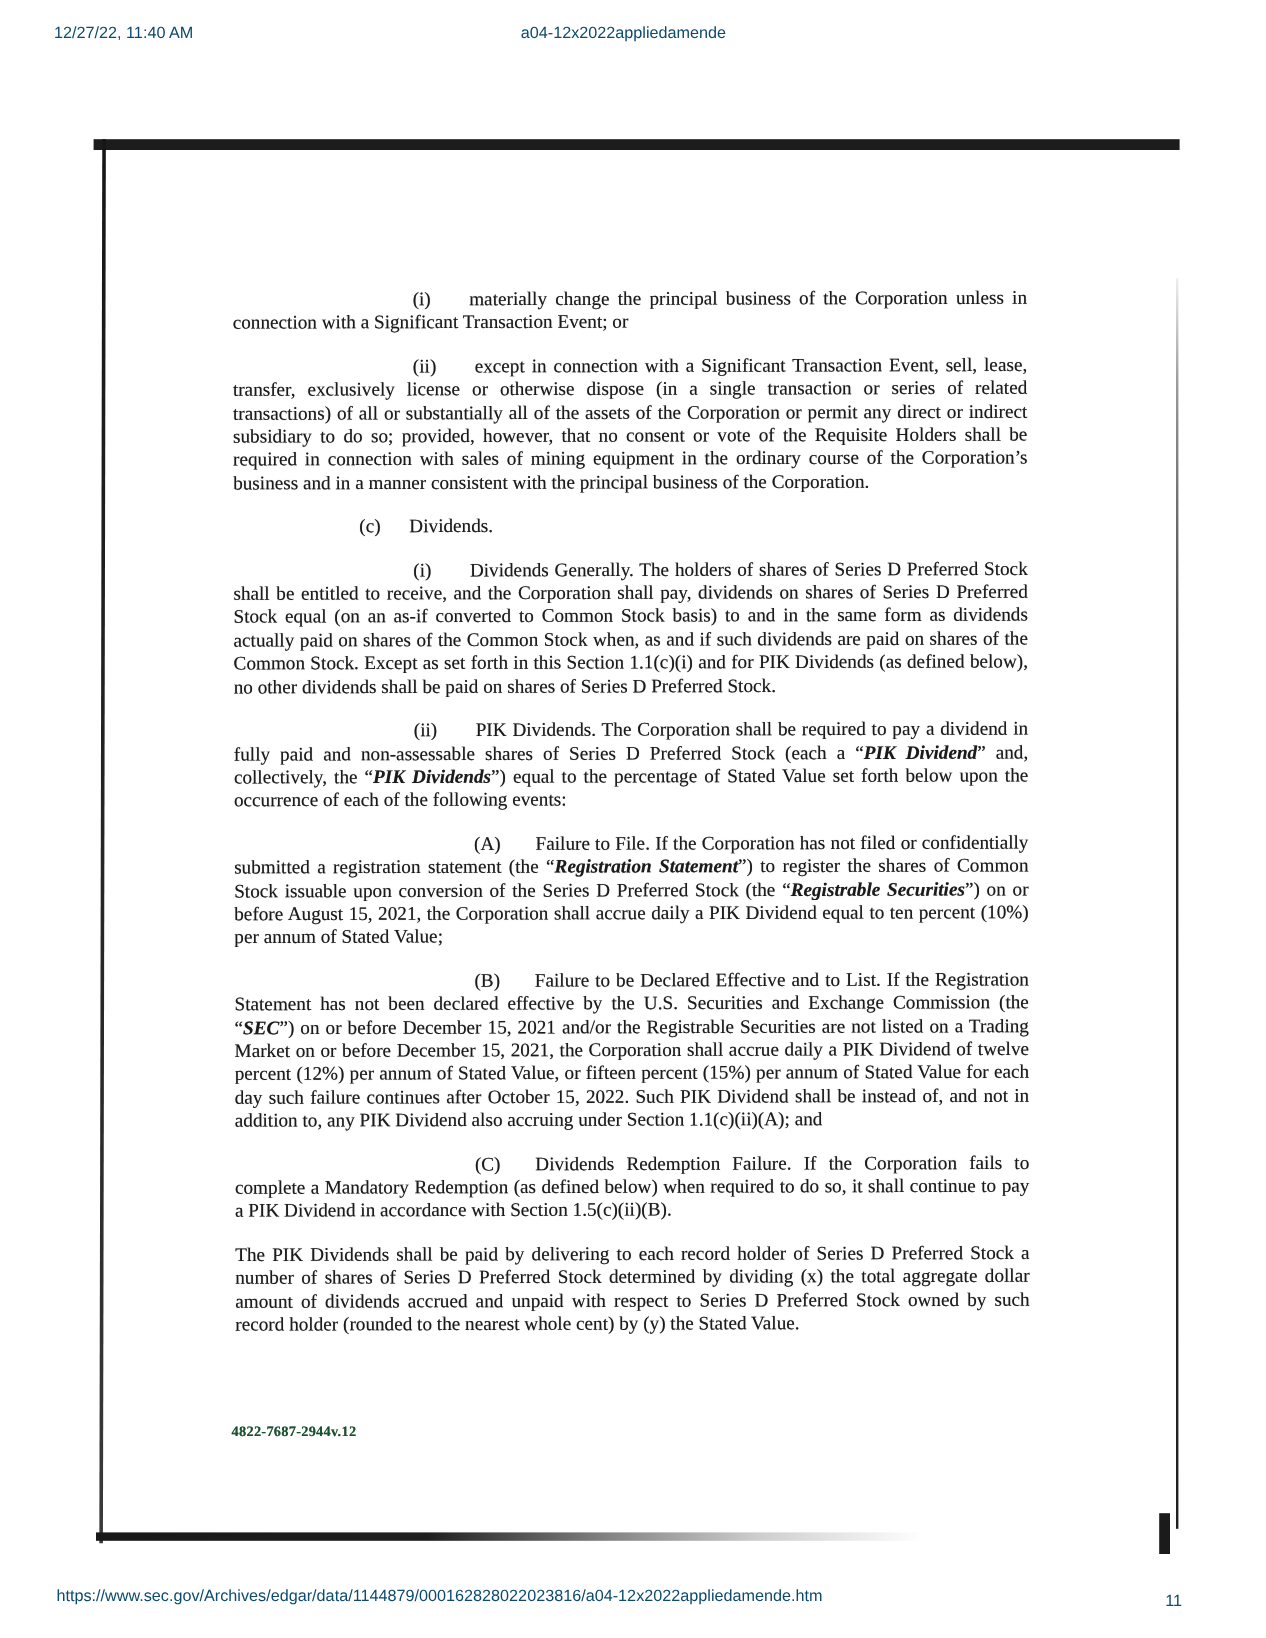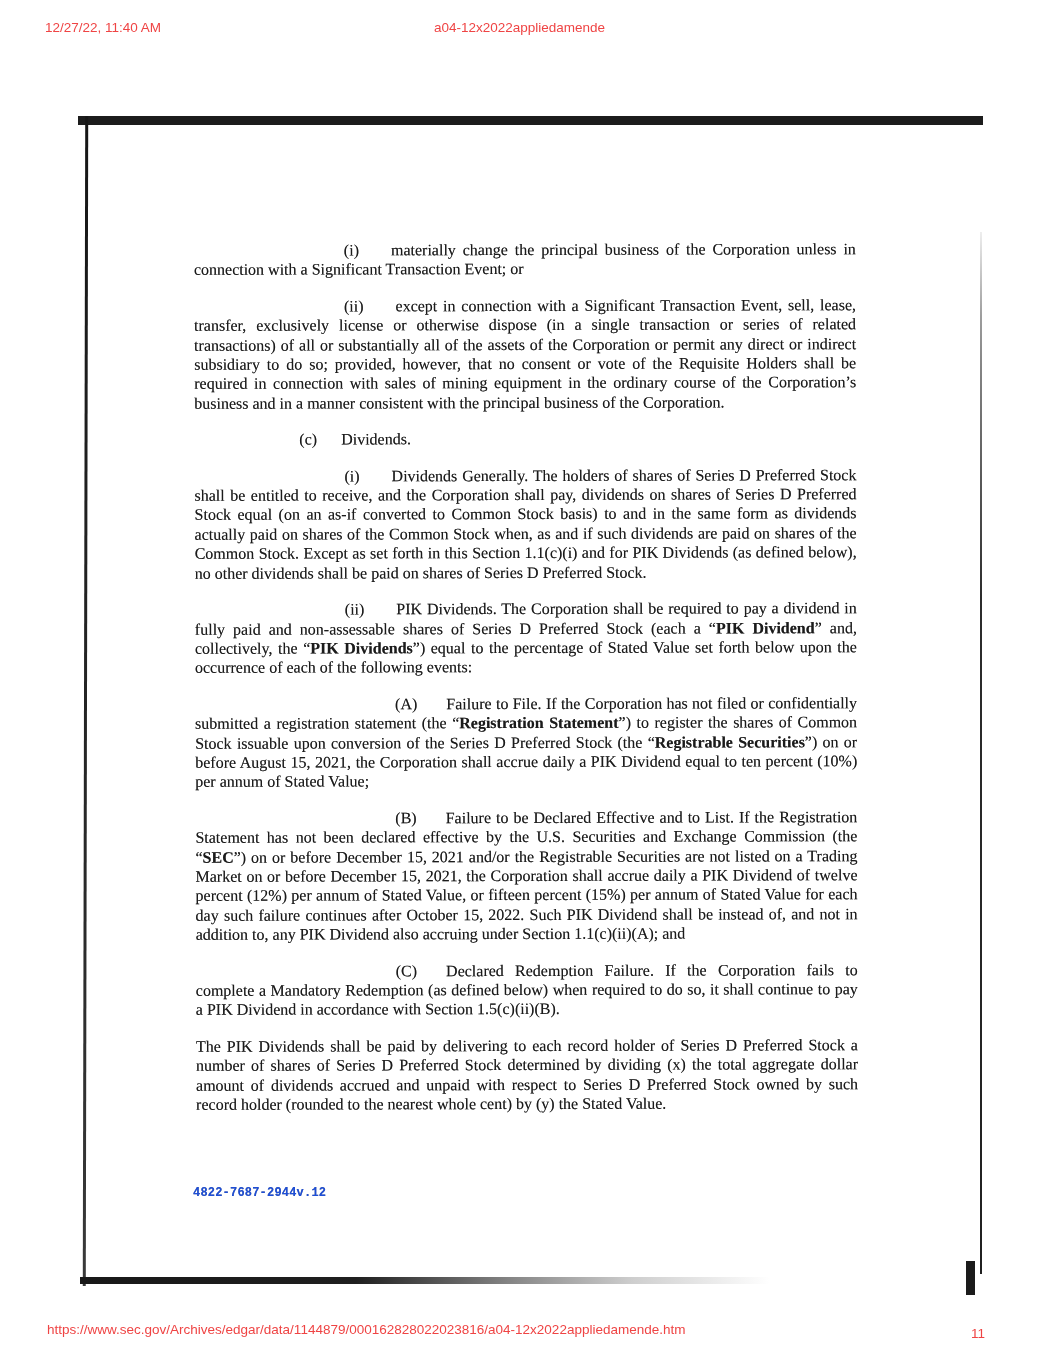--- a/index.html
+++ b/index.html
@@ -7,21 +7,21 @@
     width:1055px; height:1365px;
     background:#ffffff;
     position:relative;
     overflow:hidden;
     font-family:"Liberation Sans", sans-serif;
   }
 
   
   .chrome {
     position:absolute;
-    color:#ef4444;
+    color:#0c4a6e;
     font-size:13.5px;
     white-space:nowrap;
   }
   .hdr-date { left:45px; top:20px; }
   .hdr-title { left:0; right:16px; top:20px; text-align:center; }
   .ftr-url { left:47px; top:1322px; }
   .ftr-page { right:70px; top:1326px; }
 
   
   .scan-top-bar {
@@ -68,27 +68,27 @@
   .scan-text p { margin:0 0 17px 0; }
   .p-lvl1 { text-indent:150px; }
   .p-head { text-indent:105px; }
   .p-lvl2 { text-indent:200px; }
   .p-flush { text-indent:0; }
   .pspacer { display:inline-block; }
   .p-lvl1 .pspacer { width:32px; }
   .p-head .pspacer { width:24px; }
   .p-lvl2 .pspacer { width:29px; }
   .scan-text .u { text-underline-offset:2.5px; }
-  .scan-text .bi { font-weight:bold; }
+  .scan-text .bi { font-weight:bold; font-style:italic; }
 
   .doc-id {
     position:absolute; left:193px; top:1186px;
-    font-family:Liberation Mono, monospace;
+    font-family:Liberation Serif, serif;
     font-size:12px; font-weight:bold;
-    color:#1d4ed8; letter-spacing:0.2px;
+    color:#14532d; letter-spacing:0.2px;
     text-shadow:0 0 0.5px rgba(20,20,20,0.5);
   }
 </style>
 </head>
 <body>
 
 <div class="chrome hdr-date">12/27/22, 11:40 AM</div>
 <div class="chrome hdr-title">a04-12x2022appliedamende</div>
 
 <div class="scan-top-bar"></div>
@@ -121,21 +121,21 @@
 
   <p class="p-lvl2">
     <span class="plabel">(A)</span><span class="pspacer"></span><span><span class="u">Failure to File</span><span>. If the Corporation has not filed or confidentially submitted a registration statement (the “</span><span class="bi">Registration Statement</span><span>”) to register the shares of Common Stock issuable upon conversion of the Series D Preferred Stock (the “</span><span class="bi">Registrable Securities</span><span>”) on or before August 15, 2021, the Corporation shall accrue daily a PIK Dividend equal to ten percent (10%) per annum of Stated Value;</span></span>
   </p>
 
   <p class="p-lvl2">
     <span class="plabel">(B)</span><span class="pspacer"></span><span><span class="u">Failure to be Declared Effective and to List</span><span>. If the Registration Statement has not been declared effective by the U.S. Securities and Exchange Commission (the “</span><span class="bi">SEC</span><span>”) on or before December 15, 2021 and/or the Registrable Securities are not listed on a Trading Market on or before December 15, 2021, the Corporation shall accrue daily a PIK Dividend of twelve percent (12%) per annum of Stated Value, or fifteen percent (15%) per annum of Stated Value for each day such failure continues after October 15, 2022. Such PIK Dividend shall be instead of, and not in addition to, any PIK Dividend also accruing under </span><span class="u">Section 1.1(c)(ii)(A)</span><span>; and</span></span>
   </p>
 
   <p class="p-lvl2">
-    <span class="plabel">(C)</span><span class="pspacer"></span><span><span class="u">Declared Redemption Failure</span><span>. If the Corporation fails to complete a Mandatory Redemption (as defined below) when required to do so, it shall continue to pay a PIK Dividend in accordance with </span><span class="u">Section 1.5(c)(ii)(B)</span><span>.</span></span>
+    <span class="plabel">(C)</span><span class="pspacer"></span><span><span class="u">Dividends Redemption Failure</span><span>. If the Corporation fails to complete a Mandatory Redemption (as defined below) when required to do so, it shall continue to pay a PIK Dividend in accordance with </span><span class="u">Section 1.5(c)(ii)(B)</span><span>.</span></span>
   </p>
 
   <p class="p-flush">
     <span><span>The PIK Dividends shall be paid by delivering to each record holder of Series D Preferred Stock a number of shares of Series D Preferred Stock determined by dividing (x) the total aggregate dollar amount of dividends accrued and unpaid with respect to Series D Preferred Stock owned by such record holder (rounded to the nearest whole cent) by (y) the Stated Value.</span></span>
   </p>
 
 </div>
 
 <div class="doc-id">4822-7687-2944v.12</div>
 

